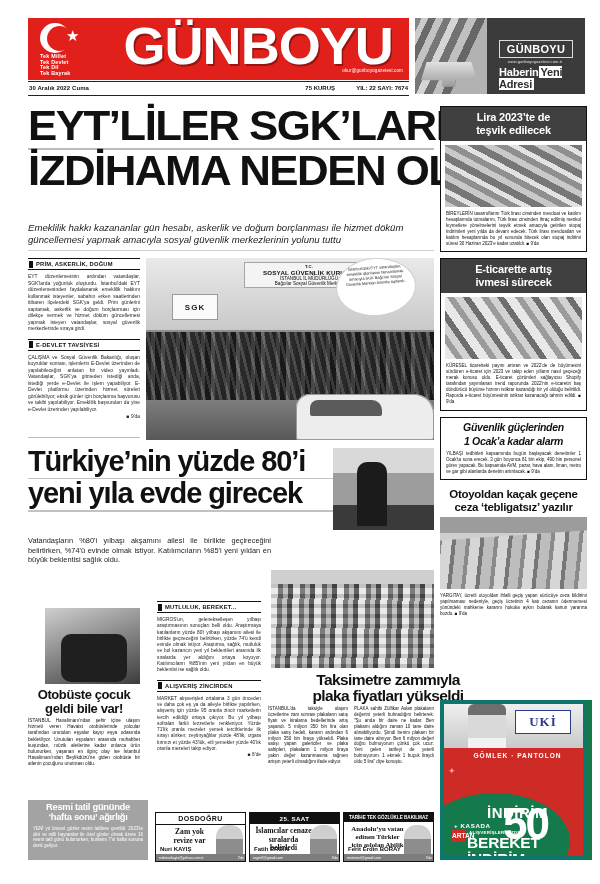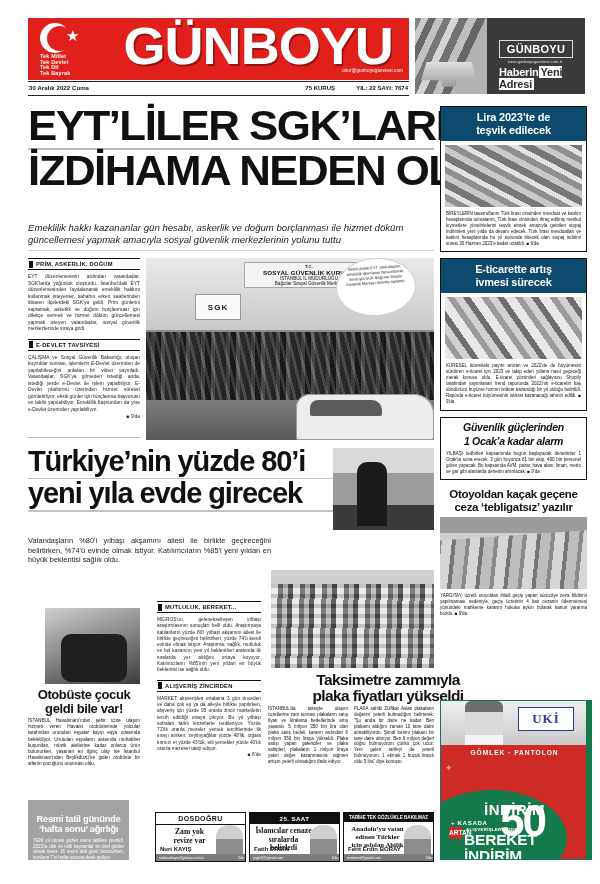--- a/index.html
+++ b/index.html
@@ -63,21 +63,21 @@
   .kick .sq{width:4px;height:7px;background:#111;margin-left:1px;}
   .kick span{font-size:5.8px;font-weight:bold;letter-spacing:.2px;color:#111;}
   .col-l{position:absolute;left:28px;top:258px;width:112px;}
   .body-txt{font-size:4.9px;line-height:6.5px;text-align:justify;color:#1d1d1d;}
   .rule-l{position:absolute;left:28px;top:437px;width:112px;height:1px;background:#bbb;}
 
   .photo-main{position:absolute;left:146px;top:258px;width:288px;height:182px;
     background:linear-gradient(180deg,#d3d3d3 0 38%,#8e8e8e 38% 60%,#6b6b6b 60% 100%);overflow:hidden;}
   .photo-main .wall{position:absolute;left:0;top:0;width:288px;height:72px;background:linear-gradient(180deg,#e9e9e9,#c9c9c9);}
   .photo-main .sign1{position:absolute;left:26px;top:36px;width:44px;height:24px;background:#fafafa;border:1px solid #9a9a9a;
-    display:flex;align-items:center;justify-content:center;margin-left:23px;}
+    display:flex;align-items:center;justify-content:center;}
   .photo-main .sign1 .sgk{font-size:8px;font-weight:bold;letter-spacing:1px;color:#222;}
   .photo-main .sign2{position:absolute;left:98px;top:4px;width:130px;height:26px;background:#f4f4f4;border:1px solid #a5a5a5;
     text-align:center;padding-top:1px;box-sizing:border-box;}
   .photo-main .sign2 .t1{font-size:4.4px;font-weight:bold;}
   .photo-main .sign2 .t2{font-size:6.2px;font-weight:bold;letter-spacing:.2px;}
   .photo-main .sign2 .t3{font-size:4.6px;}
   .photo-main .sign2 .t4{font-size:4.6px;}
   .photo-main .crowd{position:absolute;left:0;top:74px;width:288px;height:70px;
     background:repeating-linear-gradient(90deg,#2c2c2c 0 5px,#4a4a4a 5px 9px,#1e1e1e 9px 15px,#585858 15px 19px,#333 19px 25px);}
   .photo-main .crowd:after{content:"";position:absolute;left:0;top:0;width:288px;height:70px;
@@ -104,52 +104,52 @@
     background:repeating-linear-gradient(92deg,#e8e8e8 0 7px,#6d6d6d 7px 12px,#bdbdbd 12px 17px,#4f4f4f 17px 22px);}
   .photo3 .taxis:after{content:"";position:absolute;left:0;top:0;width:163px;height:84px;
     background:repeating-linear-gradient(0deg,rgba(0,0,0,.16) 0 4px,rgba(255,255,255,.1) 4px 10px);}
 
   
   .photo4{position:absolute;left:45px;top:608px;width:95px;height:76px;
     background:linear-gradient(160deg,#cfcfcf,#3c3c3c);overflow:hidden;}
   .photo4:after{content:"";position:absolute;left:16px;top:26px;width:66px;height:48px;background:#1f1f1f;border-radius:10px;}
   .bl-head{position:absolute;left:28px;top:688px;width:112px;text-align:center;font-weight:bold;font-size:13px;line-height:13.5px;letter-spacing:-.4px;}
   .bl-body{position:absolute;left:28px;top:718px;width:112px;font-size:4.7px;line-height:6.2px;text-align:justify;}
-  .graybox{position:absolute;left:28px;top:800px;width:101px;height:60px;background:#a3a3a3;color:#fff;padding:14px 5px;box-sizing:border-box;}
+  .graybox{position:absolute;left:28px;top:800px;width:120px;height:60px;background:#a3a3a3;color:#fff;padding:2px 5px;box-sizing:border-box;}
   .graybox h4{margin:0;font-size:9.4px;line-height:10.4px;text-align:center;font-weight:bold;letter-spacing:-.3px;}
   .graybox p{margin:3px 0 0;font-size:4.5px;line-height:5.7px;text-align:justify;color:#fff;}
 
   
   .col-m{position:absolute;left:157px;top:601px;width:104px;}
   .col-m .body-txt{font-size:4.8px;line-height:6.3px;}
 
   
   .tk-head{position:absolute;left:268px;top:672px;width:166px;text-align:center;font-weight:bold;font-size:15.5px;line-height:16px;letter-spacing:-.6px;margin-left:37px;}
   .tk-cols{position:absolute;left:268px;top:706px;width:166px;display:flex;gap:6px;}
   .tk-cols > div{width:80px;font-size:4.5px;line-height:5.9px;text-align:justify;}
 
   
   .rail{position:absolute;left:440px;top:106px;width:147px;}
   .blk{border:1px solid #111;background:#fff;margin-bottom:6px;}
-  .blk .hd{background:#0c4a6e;color:#fff;text-align:center;font-weight:bold;font-size:11px;line-height:13px;padding:4px 2px;letter-spacing:-.2px;}
+  .blk .hd{background:#404040;color:#fff;text-align:center;font-weight:bold;font-size:11px;line-height:13px;padding:4px 2px;letter-spacing:-.2px;}
   .blk .pic{height:62px;margin:4px;background:linear-gradient(135deg,#c8c8c8,#6e6e6e);}
   .blk .pic.money{background:repeating-linear-gradient(28deg,#c9c9c9 0 6px,#8f8f8f 6px 12px,#e2e2e2 12px 17px,#777 17px 24px);}
   .blk .pic.boxes{background:repeating-linear-gradient(55deg,#e8e8e8 0 9px,#9b9b9b 9px 15px,#d2d2d2 15px 22px,#6e6e6e 22px 28px);}
   .blk .tx{font-size:4.5px;line-height:5.9px;text-align:justify;padding:0 5px 5px;}
   .blk2{border:1px solid #111;background:#fff;margin-bottom:6px;padding:4px 5px 5px;}
   .blk2 h3{margin:0 0 3px;font-style:italic;font-weight:bold;font-size:10.5px;line-height:11.5px;text-align:center;letter-spacing:-.3px;}
   .blk2 .tx{font-size:4.5px;line-height:5.9px;text-align:justify;}
   .rail-head{font-weight:bold;font-size:11.5px;line-height:12.5px;text-align:center;letter-spacing:-.3px;margin:8px 0 4px;}
   .rail-pic{height:72px;background:linear-gradient(180deg,#9c9c9c 0 22%,#cfcfcf 22% 100%);margin-bottom:4px;position:relative;overflow:hidden;}
   .rail-pic:after{content:"";position:absolute;left:-10px;top:18px;width:180px;height:70px;
     background:repeating-linear-gradient(100deg,#bdbdbd 0 10px,#8a8a8a 10px 14px,#d6d6d6 14px 24px,#777 24px 28px);transform:rotate(-4deg);}
   .rail-tx{font-size:4.5px;line-height:5.9px;text-align:justify;}
 
   
-  .uki{position:absolute;left:440px;top:700px;width:147px;height:160px;overflow:hidden;border:1px solid #0f766e;box-sizing:border-box;}
+  .uki{position:absolute;left:440px;top:700px;width:147px;height:160px;overflow:hidden;border:4px solid #0f766e;box-sizing:border-box;}
   .uki .top{position:relative;height:44px;background:linear-gradient(180deg,#efefef,#c9c9c9);}
   .uki .model{position:absolute;left:24px;top:0;width:38px;height:44px;background:linear-gradient(180deg,#6e6e6e 0 26%,#d9d9d9 26% 78%,#f2f2f2 78% 100%);border-radius:6px 6px 0 0;}
   .uki .logo{position:absolute;right:12px;top:6px;width:54px;height:22px;background:#fff;border:1px solid #2b3c8c;
     color:#2b3c8c;font-family:"Liberation Serif","DejaVu Serif",serif;font-size:13px;font-weight:bold;line-height:22px;text-align:center;letter-spacing:1px;}
   .uki .red{position:relative;height:115px;background:#cf2b26;color:#fff;overflow:hidden;}
   .uki .green{position:absolute;left:-24px;bottom:-26px;width:150px;height:96px;background:#157a4b;border-radius:50%;}
   .uki .cat{position:absolute;left:0;top:4px;width:147px;text-align:center;font-size:6.6px;font-weight:bold;letter-spacing:1px;}
   .uki .big{position:absolute;left:8px;top:12px;width:147px;text-align:center;font-size:44px;font-weight:bold;line-height:44px;letter-spacing:-2px;margin-top:42px;}
   .uki .ind{position:absolute;left:0;top:56px;width:147px;text-align:center;font-size:15px;font-weight:bold;letter-spacing:.5px;}
   .uki .kasada{position:absolute;left:10px;top:74px;font-size:6.2px;font-weight:bold;letter-spacing:.6px;}

